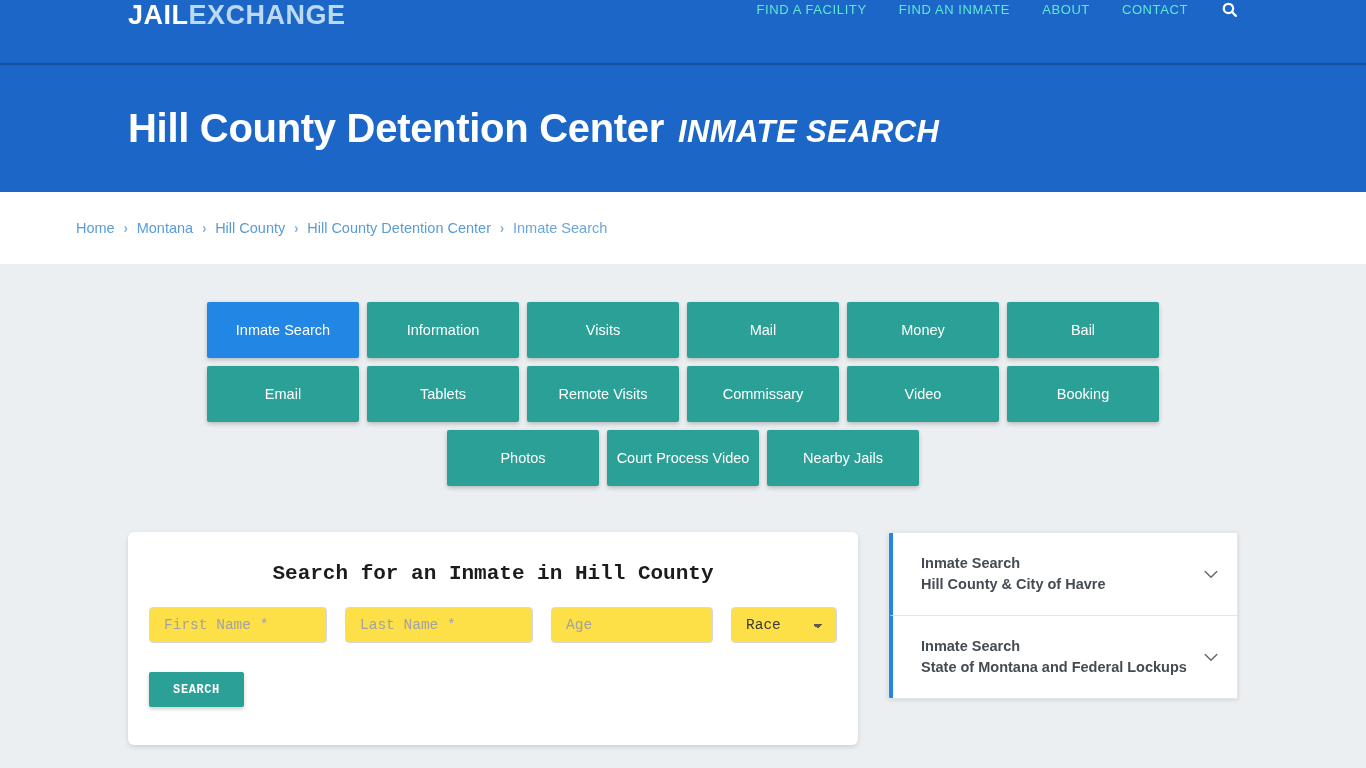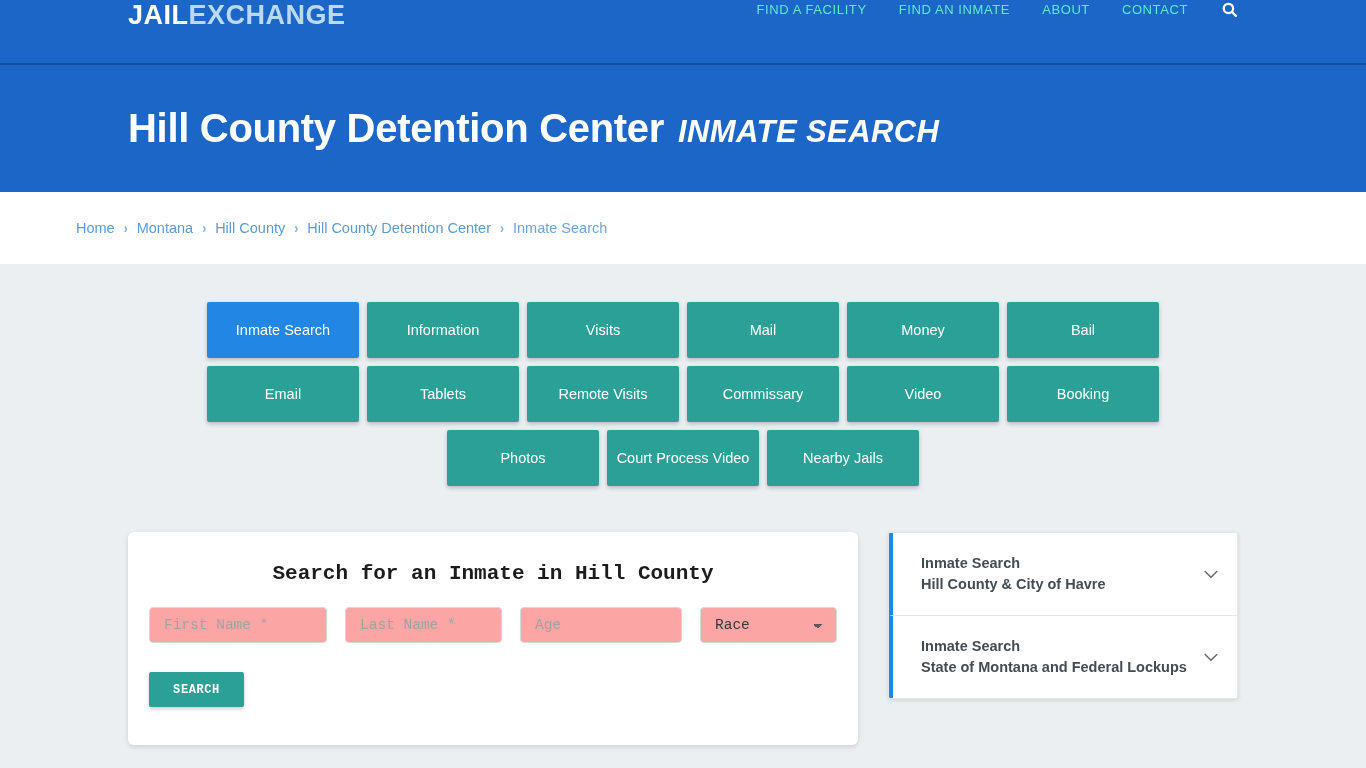--- a/index.html
+++ b/index.html
@@ -178,26 +178,26 @@
     padding: 0 21px;
   }
   .field {
     height: 36px;
     border: 1px solid #d5d9dd;
     border-radius: 4px;
     padding: 0 14px;
     font-size: 14.5px;
     color: #3a3a3a;
     font-family: inherit;
-    background: #fca5a5;
+    background: #fde047;
     outline: none;
   }
   .field::placeholder { color: #a2a2a2; }
   .f-first { width: 178px; }
-  .f-last  { width: 157px; }
+  .f-last  { width: 188px; }
   .f-age   { width: 162px; }
   .f-race  {
     width: 160px;
     appearance: none;
     background-image:
       linear-gradient(45deg, transparent 50%, #5a5a5a 50%),
       linear-gradient(135deg, #5a5a5a 50%, transparent 50%);
     background-position:
       calc(100% - 18px) 16px,
       calc(100% - 13px) 16px;

